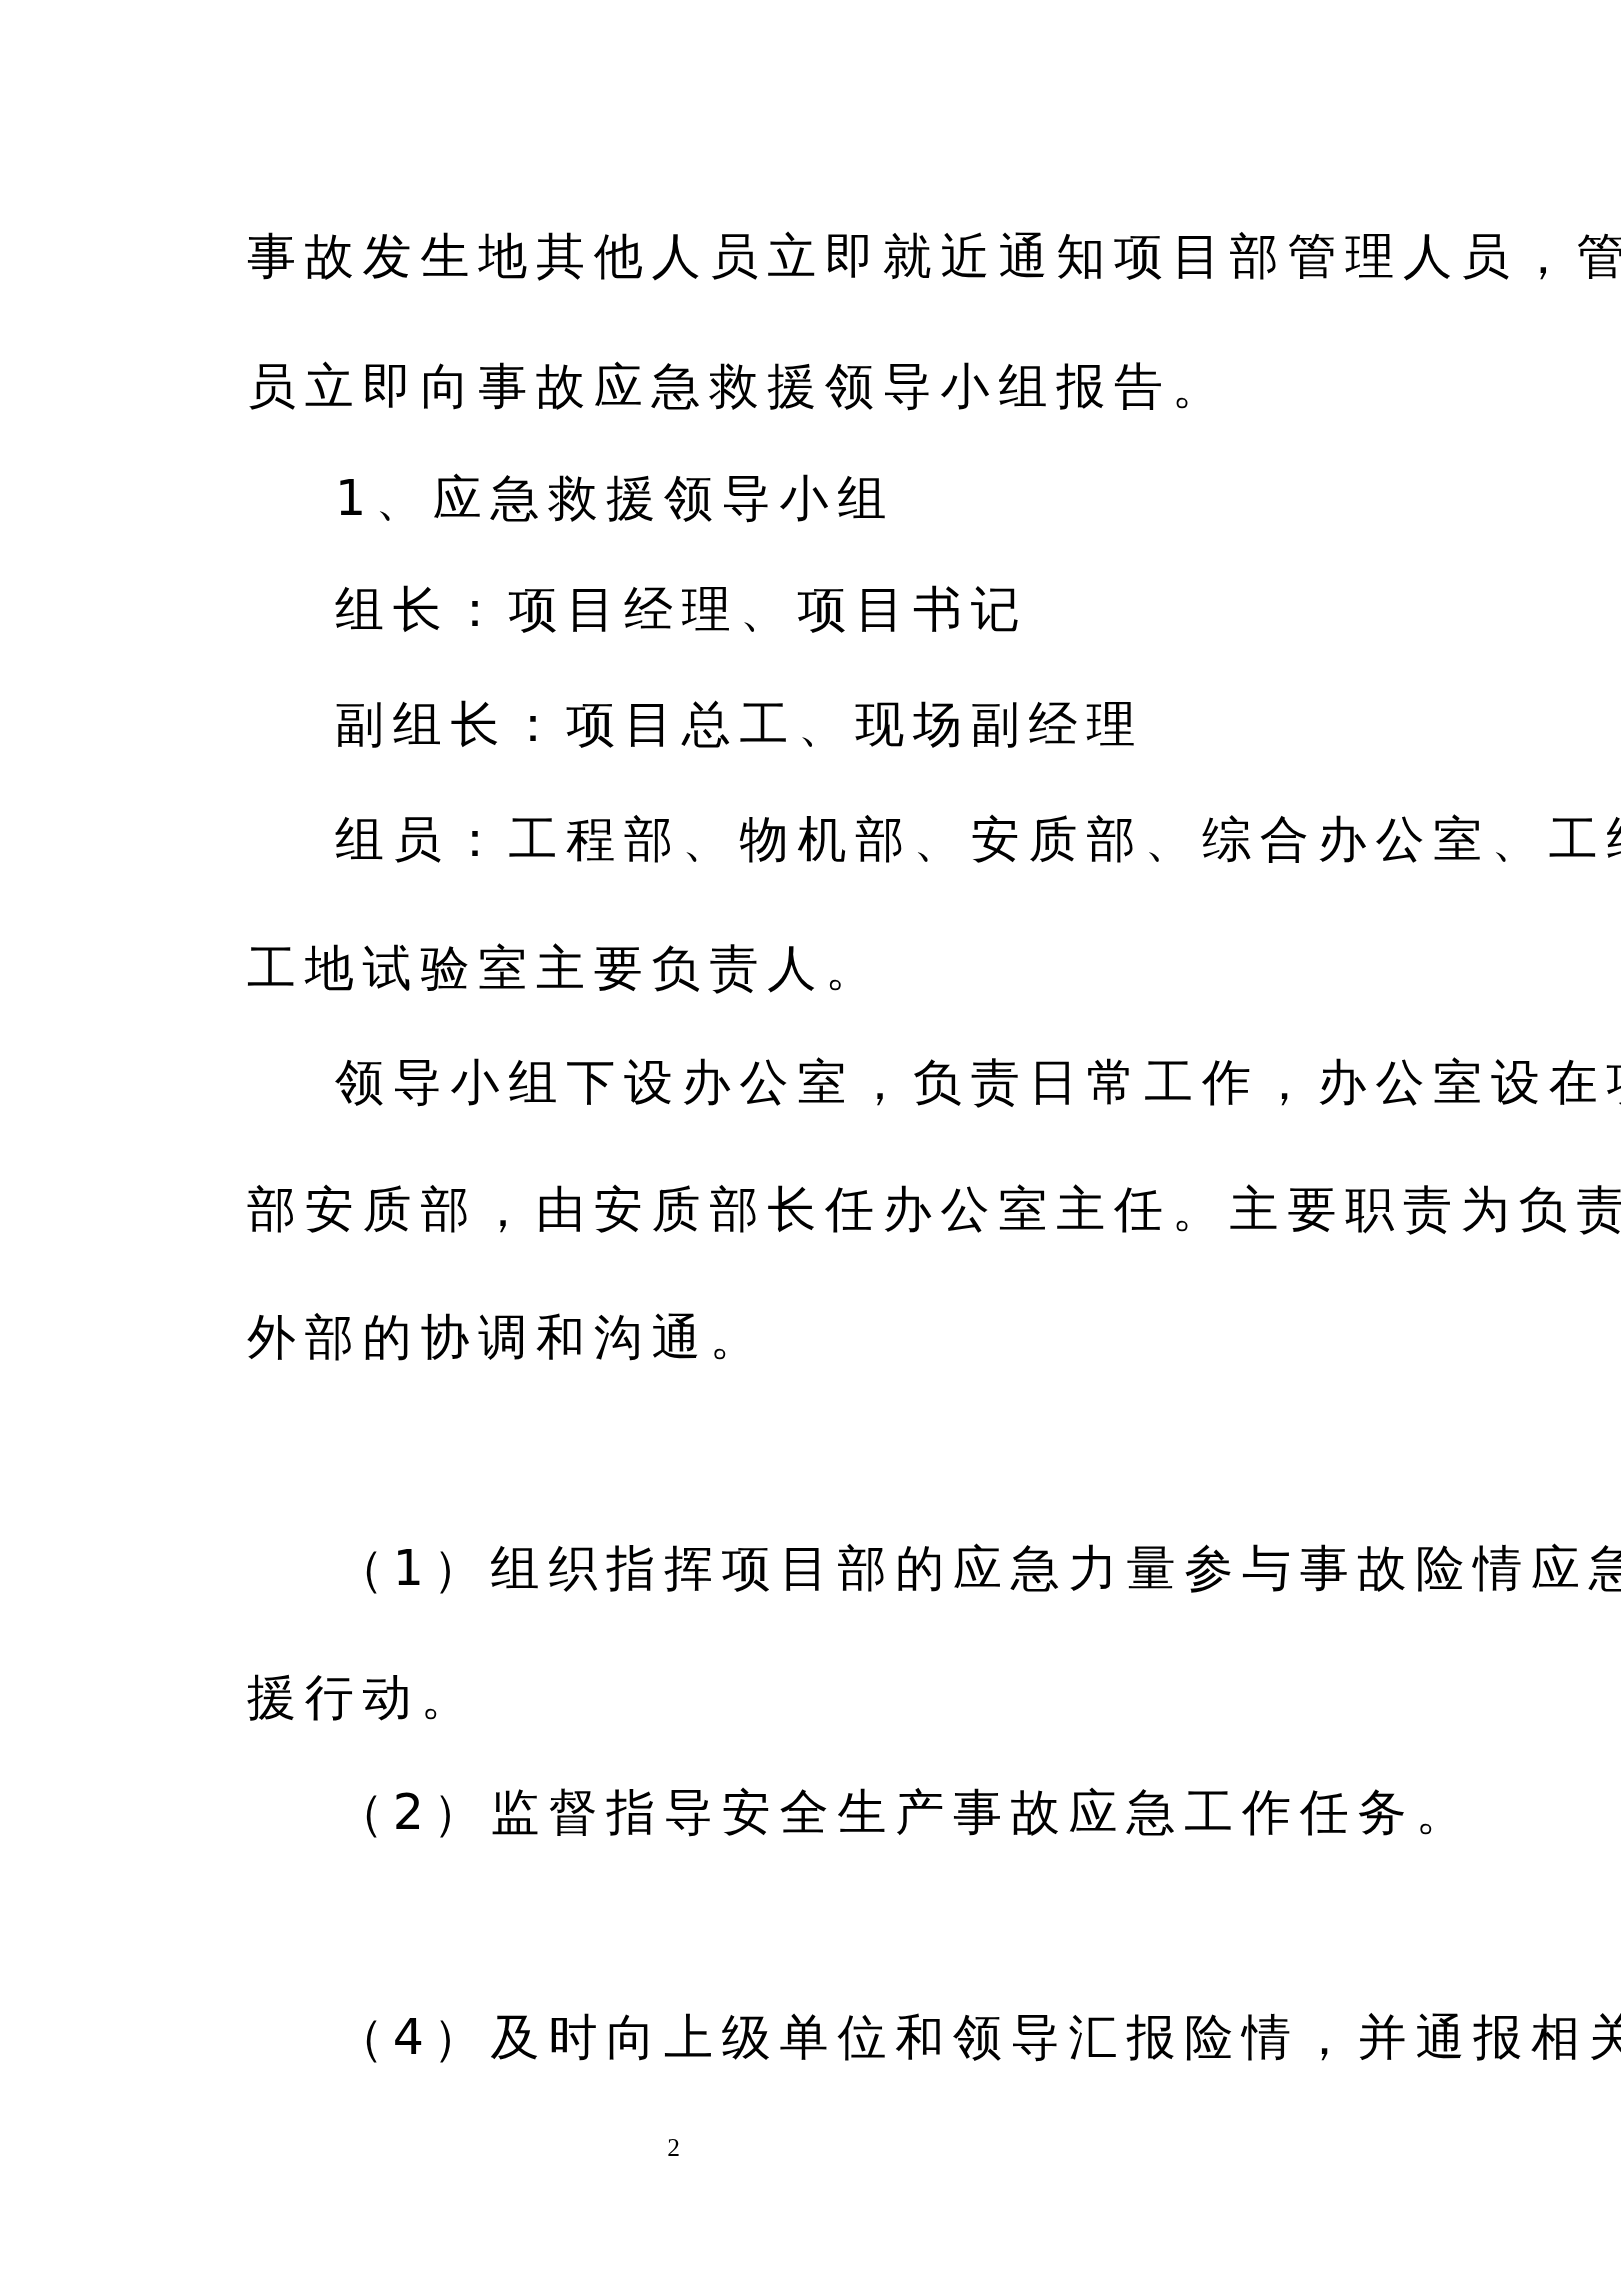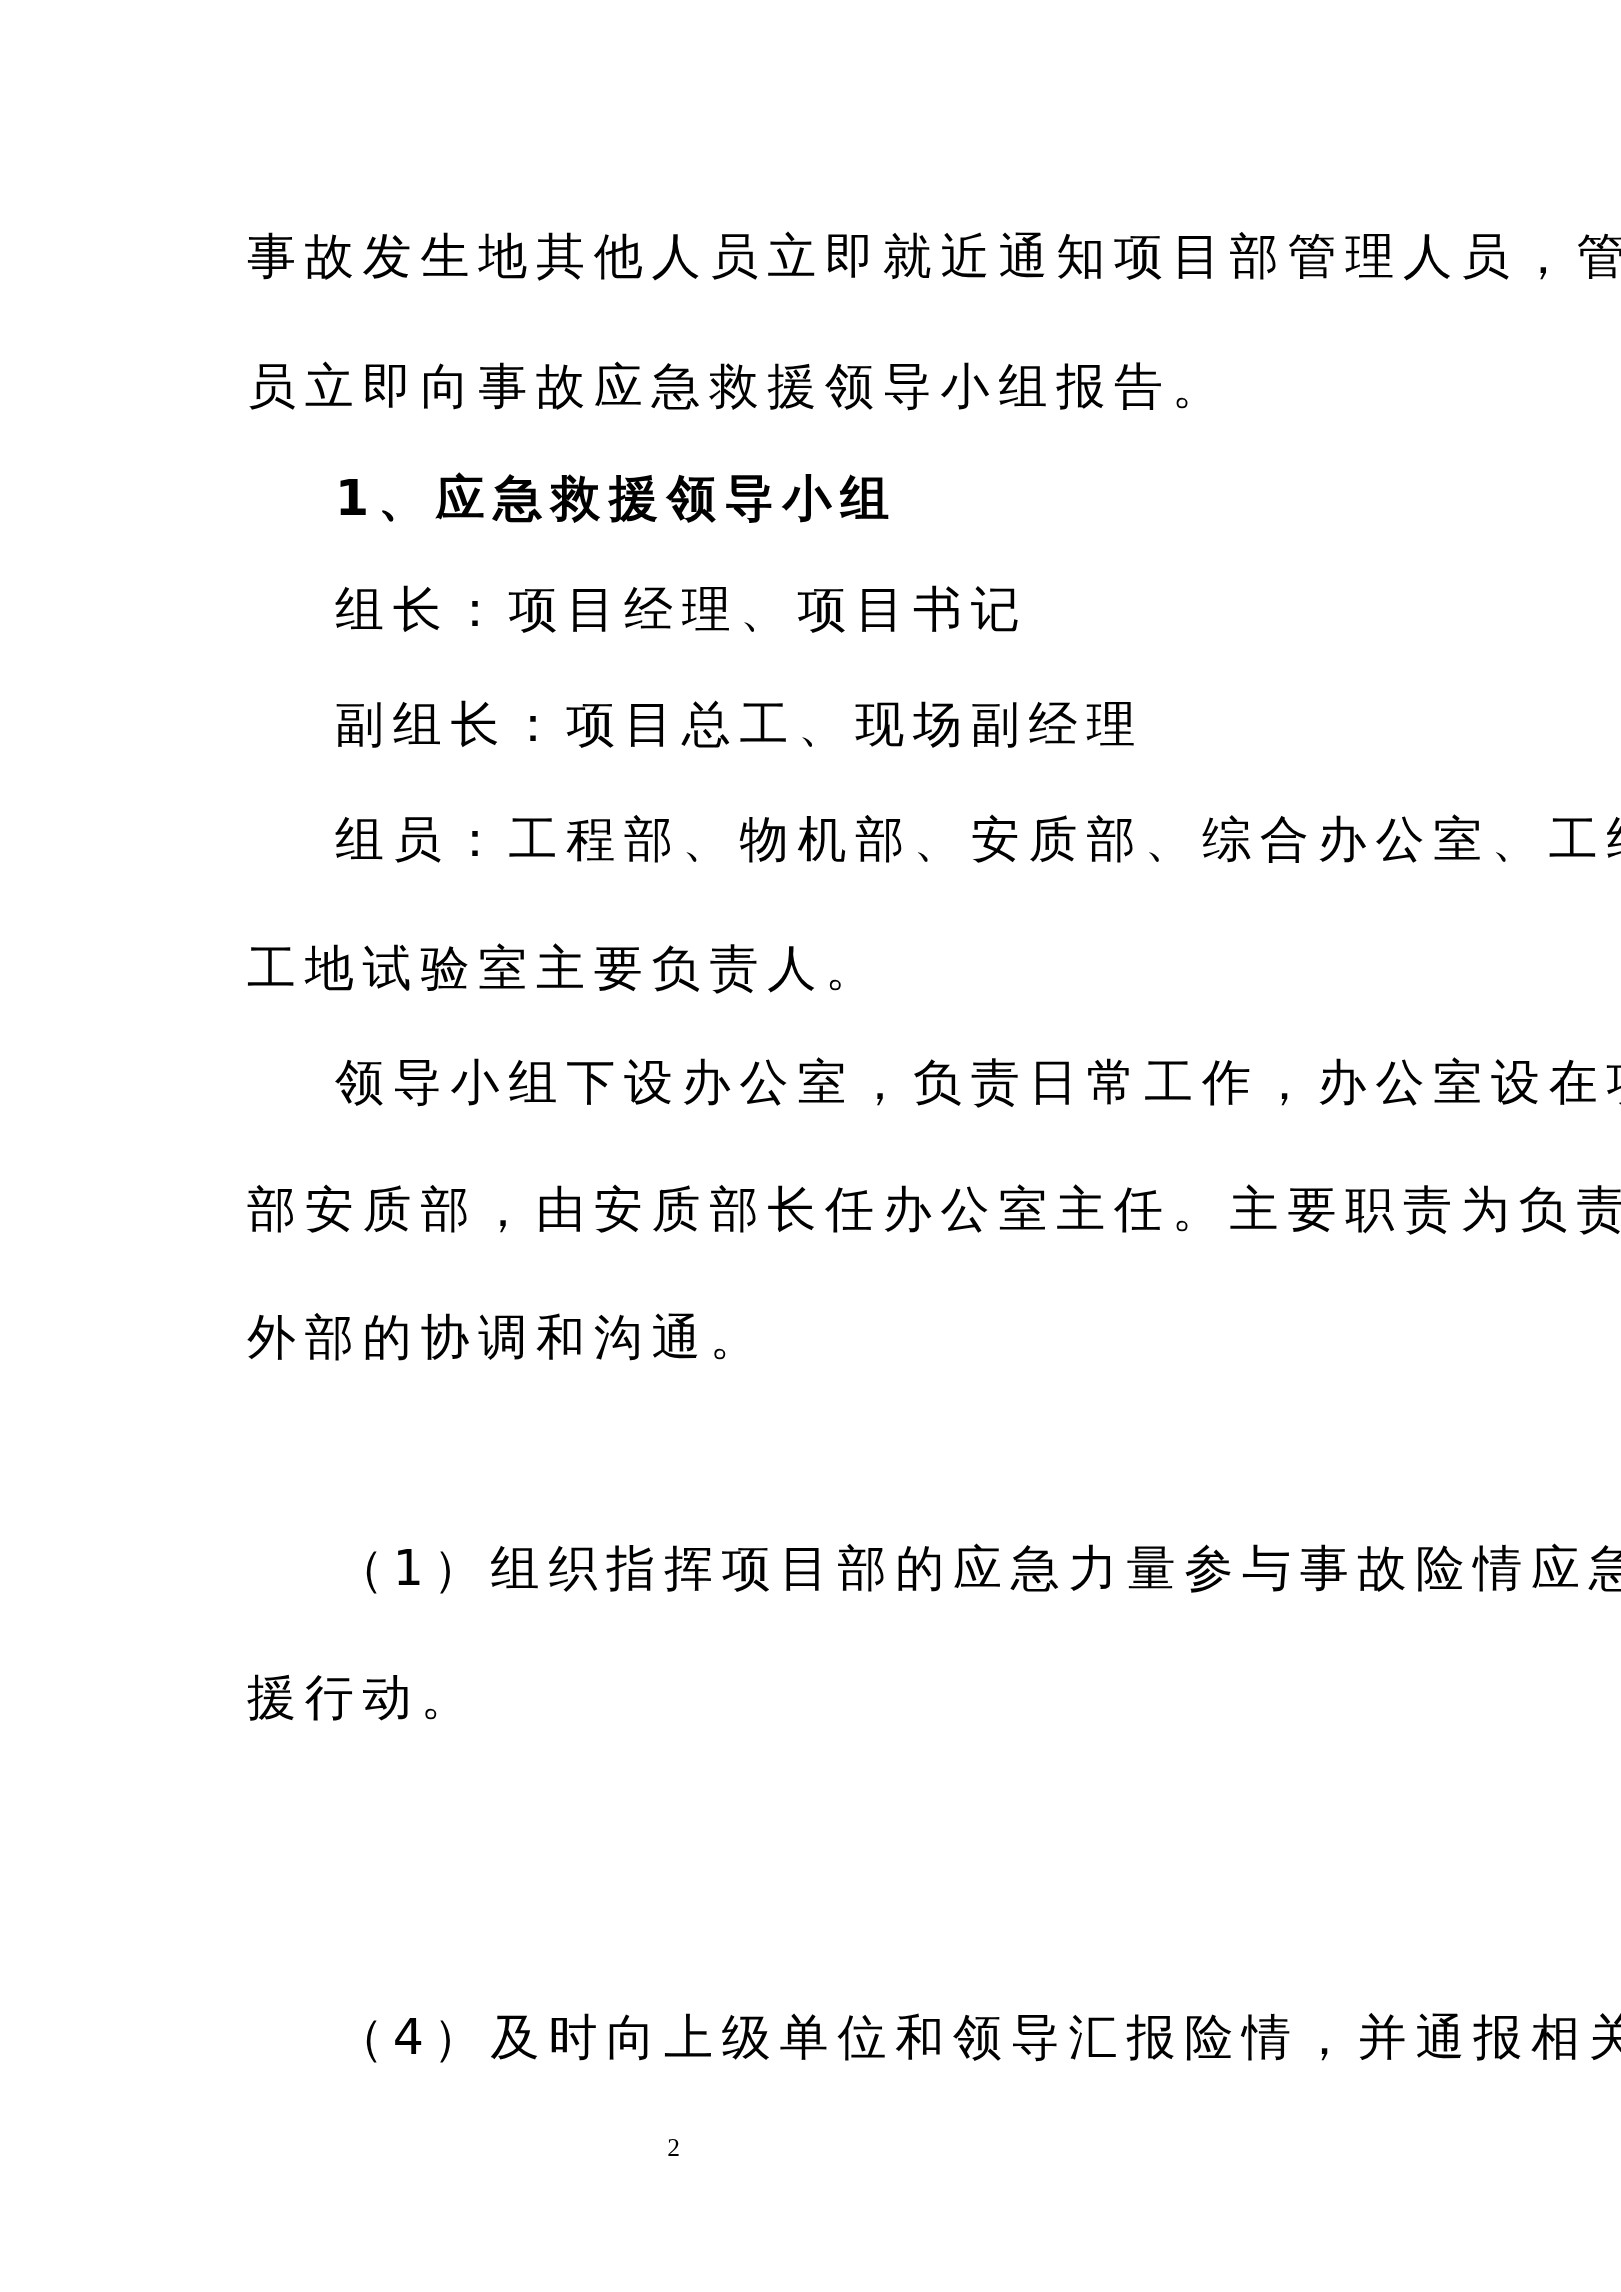--- a/index.html
+++ b/index.html
@@ -9,21 +9,21 @@
     position: absolute;
     left: 247px;
     font-family: "DejaVu Sans", sans-serif;
     font-size: 49px;
     line-height: 59px;
     color: #000000;
     white-space: nowrap;
     letter-spacing: 8.8px;
   }
   .indent { left: 335px; }
-  .bold { font-weight: bold; }
+  .bold { font-weight: normal; }
   .page-number {
     position: absolute;
     left: 0; width: 1347px; text-align: center;
     top: 2133px;
     font-family: "Liberation Serif", serif;
     font-size: 25.5px;
     color: #000000;
   }
 </style>
 </head>
@@ -35,16 +35,17 @@
   <div class="line indent bold" style="top:469px">1、应急救援领导小组</div>
   <div class="line indent" style="top:695px">副组长：项目总工、现场副经理</div>
   <div class="line indent" style="top:580px">组长：项目经理、项目书记</div>
   <div class="line indent" style="top:810px">组员：工程部、物机部、安质部、综合办公室、工经部、</div>
   <div class="line" style="top:939px">工地试验室主要负责人。</div>
   <div class="line indent" style="top:1053px">领导小组下设办公室，负责日常工作，办公室设在项目</div>
   <div class="line" style="top:1180px">部安质部，由安质部长任办公室主任。主要职责为负责对内</div>
   <div class="line" style="top:1308px">外部的协调和沟通。</div>
   <div class="line indent" style="top:1539px">（1）组织指挥项目部的应急力量参与事故险情应急救</div>
   <div class="line" style="top:1668px">援行动。</div>
+  <div class="line indent" style="top:1783px">（2）监督指导安全生产事故应急工作任务。</div>
   <div class="line indent" style="top:2008px">（4）及时向上级单位和领导汇报险情，并通报相关单</div>
   <div class="page-number">2</div>
 </div>
 
 
 </body></html>

